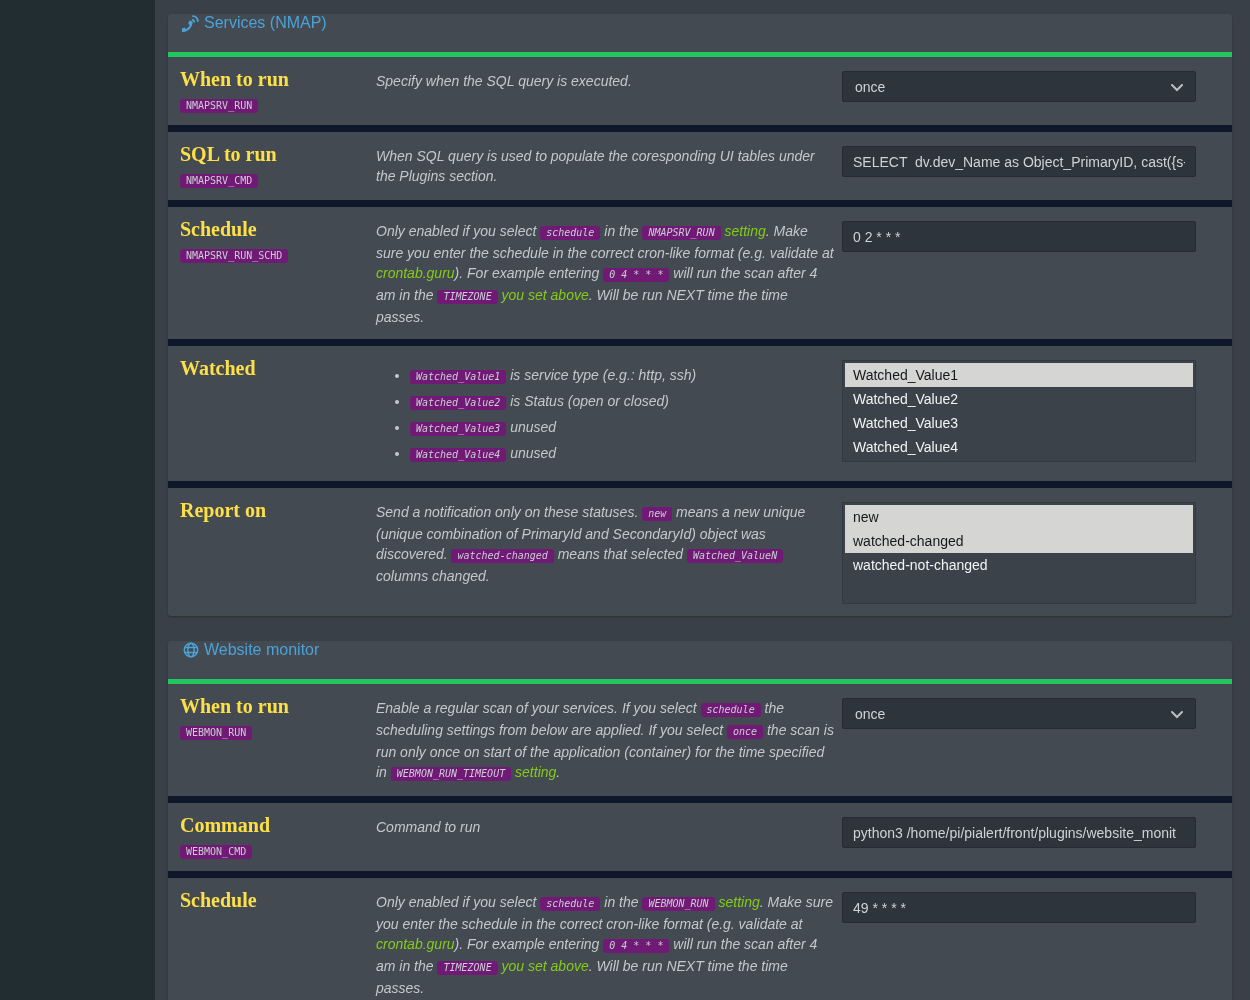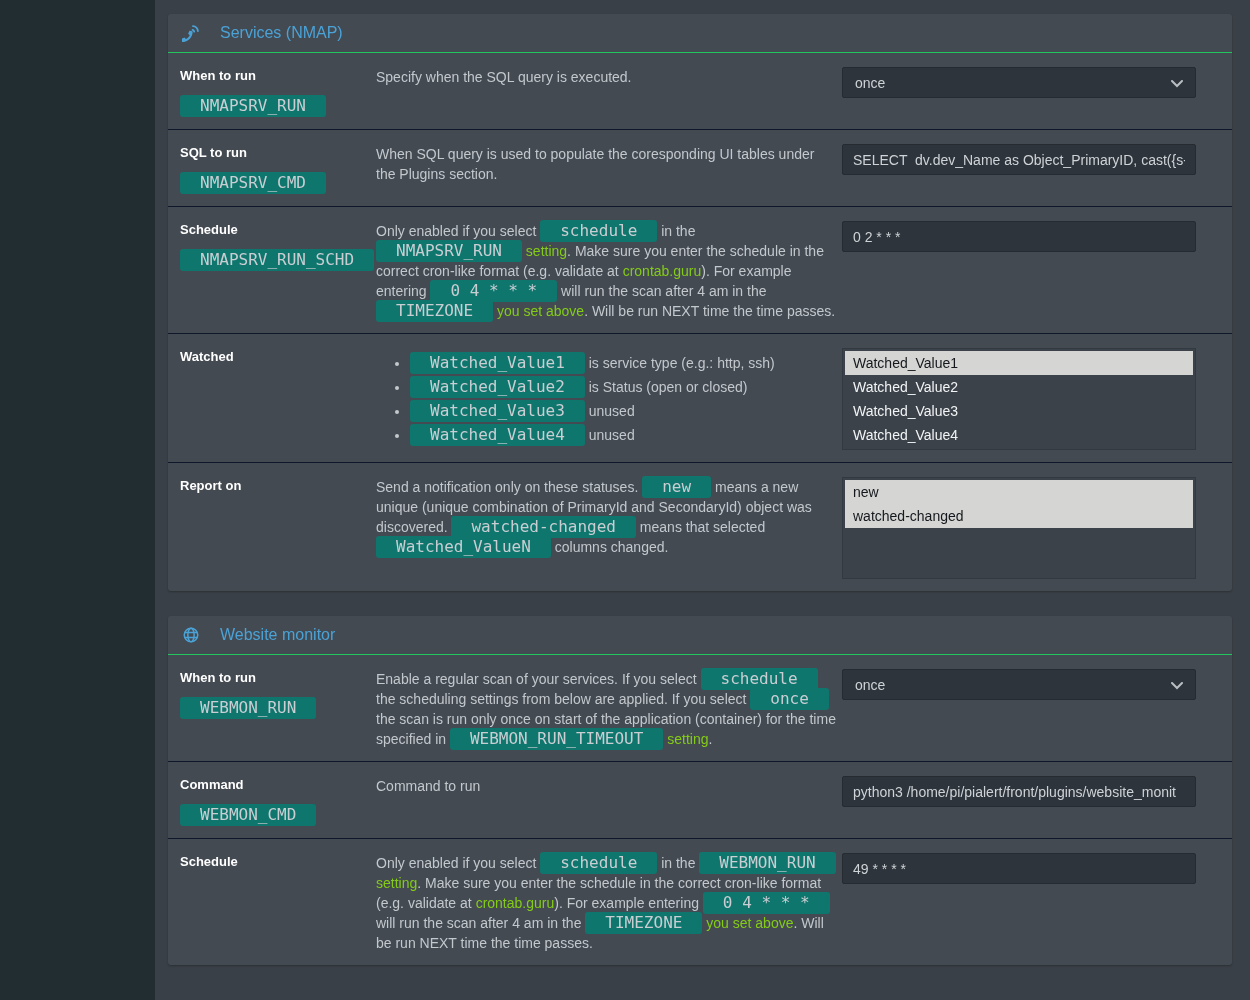--- a/index.html
+++ b/index.html
@@ -1,32 +1,32 @@
 <!DOCTYPE html>
 <html><head>
 <meta charset="utf-8">
 <style>
   html,body{margin:0;padding:0;width:1250px;height:1000px;overflow:hidden;
     background:#3a4047;font-family:"Liberation Sans",sans-serif;}
   .sidebar{position:absolute;left:0;top:0;width:155px;height:1000px;background:#222d32;}
   .main{position:absolute;left:155px;top:0;width:1095px;box-sizing:border-box;
     padding:14px 18px 0 13px;}
   .panel{background:#434a52;border-radius:3px;margin-bottom:25px;box-shadow:0 1px 2px rgba(0,0,0,.25);}
-  .panel-header{height:38px;display:flex;align-items:center;gap:20px;padding:0 14px;
-    border-bottom:1px solid #22c55e;color:#4ba2d6;font-size:16px;}
+  .panel-header{height:38px;display:flex;align-items:flex-start;gap:4px;padding:0 14px;
+    border-bottom:5px solid #22c55e;color:#4ba2d6;font-size:16px;}
   .panel-title{color:#4ba2d6;}
   .hdr-icon{display:inline-flex;width:18px;height:18px;}
   .row{display:grid;grid-template-columns:190px 460px 1fr;column-gap:6px;
     padding:13px 36px 12px 12px;}
-  .row + .row{border-top:1px solid #0f172a;}
-  .name{font-weight:700;color:#ffffff;font-size:13px;line-height:19px;}
+  .row + .row{border-top:7px solid #0f172a;}
+  .name{font-weight:700;color:#fde047;font-size:20px;line-height:19px;font-family:Liberation Serif, serif;}
   .key-badge{display:inline-block;margin-top:10px;}
-  .code,.key-badge{background:#0f766e;border-radius:3px;padding:1px 20px 2px;
-    font-family:"DejaVu Sans Mono",monospace;font-size:16px;color:#c9ced3;white-space:nowrap;}
-  .desc-cell{color:#c3c8cd;font-size:14px;line-height:20px;padding-top:1px;}
+  .code,.key-badge{background:#701a75;border-radius:3px;padding:1px 6px 2px;
+    font-family:"DejaVu Sans Mono",monospace;font-size:10px;color:#c9ced3;white-space:nowrap;}
+  .desc-cell{color:#c3c8cd;font-size:14px;line-height:20px;padding-top:1px;font-style:italic;}
   .desc-cell .link{color:#84cc16;text-decoration:none;cursor:pointer;}
   .bullets{list-style:disc;margin:5px 0 0;padding-left:34px;}
   .bullets li{margin:4px 0;}
   .control-cell{padding-top:1px;}
   .input-text{display:block;width:100%;box-sizing:border-box;height:31px;background:#2e343b;
     border:1px solid #262b31;border-radius:2px;color:#ced3d7;
     font:14px "Liberation Sans",sans-serif;padding:0 10px;white-space:nowrap;overflow:hidden;}
   .select-box{height:31px;box-sizing:border-box;background:#2e343b;border:1px solid #262b31;
     border-radius:2px;display:flex;align-items:center;justify-content:space-between;
     padding:0 12px;color:#ced3d7;font-size:14px;cursor:pointer;}
@@ -117,20 +117,21 @@
         <div class="label-cell">
           <div class="name">Report on</div>
         </div>
         <div class="desc-cell">
           <div><span>Send a notification only on these statuses. </span><span class="code">new</span><span> means a new unique (unique combination of PrimaryId and SecondaryId) object was discovered. </span><span class="code">watched-changed</span><span> means that selected </span><span class="code">Watched_ValueN</span><span> columns changed.</span></div>
         </div>
         <div class="control-cell">
           <div class="multiselect">
             <div class="ms-option selected">new</div>
             <div class="ms-option selected">watched-changed</div>
+            <div class="ms-option">watched-not-changed</div>
           </div>
         </div>
       </div>
     </section>
     <section class="panel">
       <div class="panel-header">
         <span class="hdr-icon">
           <svg width="18" height="18" viewBox="0 0 24 24" fill="none" stroke="#4ba2d6" stroke-width="2">
             <circle cx="12" cy="12" r="9"></circle>
             <ellipse cx="12" cy="12" rx="4.2" ry="9"></ellipse>

